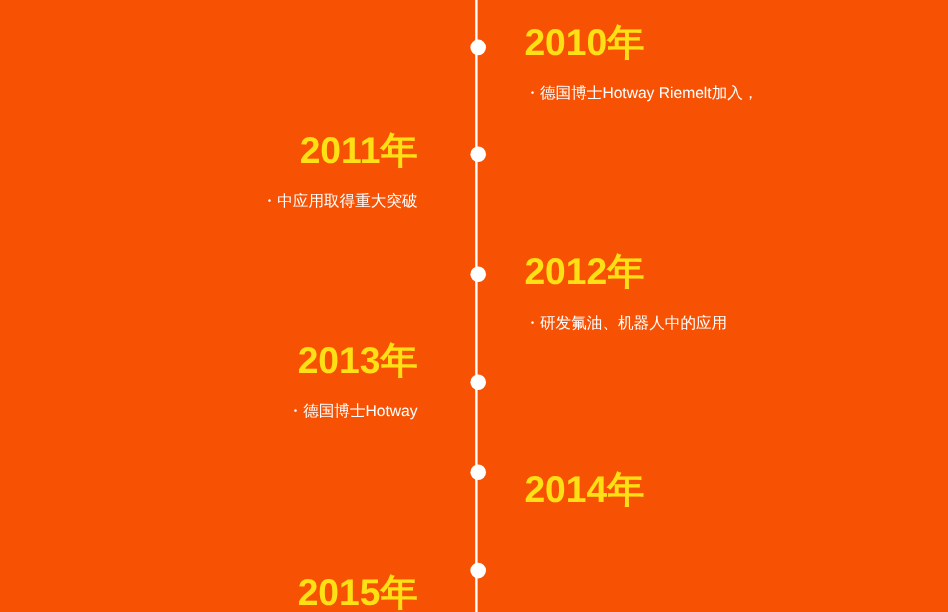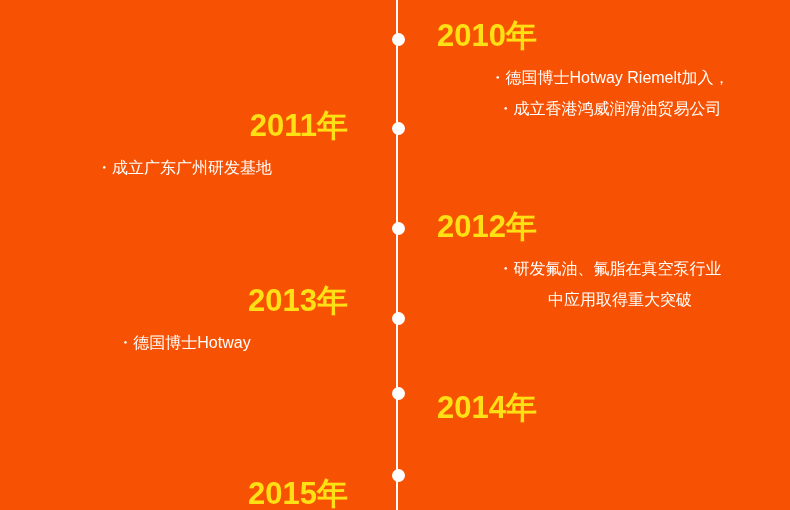--- a/index.html
+++ b/index.html
@@ -65,24 +65,23 @@
     white-space: nowrap;
   }
 
   .bullets {
     margin: 0;
     padding: 0;
     list-style: none;
   }
   .bullet {
     color: #ffffff;
-    font-size: 16px;
+    font-size: 13px;
     line-height: 31px;
     white-space: nowrap;
-    text-align: center;
   }
   .bullet .cont {
     display: block;
     padding-left: 21px;
   }
 
   
   .e-2010 { top: 18px; }
   .e-2010 .bullets { margin-top: 8px; }
 
@@ -113,41 +112,37 @@
   <div class="axis-dot" style="top:318px;"></div>
   <div class="axis-dot" style="top:393px;"></div>
   <div class="axis-dot" style="top:475px;"></div>
 
   <div class="entry right e-2010">
     <div class="year">2010年</div>
     <ul class="bullets">
       <li class="bullet">
         <span>・德国博士Hotway Riemelt加入，</span>
       </li>
-      <li class="bullet">
-        <span>・成立香港鸿威润滑油贸易公司</span>
-      </li>
     </ul>
   </div>
 
   <div class="entry left e-2011">
     <div class="year">2011年</div>
     <ul class="bullets">
       <li class="bullet">
-        <span>・成立广东广州研发基地</span>
+        <span>・中应用取得重大突破</span>
       </li>
     </ul>
   </div>
 
   <div class="entry right e-2012">
     <div class="year">2012年</div>
     <ul class="bullets">
       <li class="bullet">
-        <span>・研发氟油、氟脂在真空泵行业</span>
-        <span class="cont">中应用取得重大突破</span>
+        <span>・研发氟油、机器人中的应用</span>
       </li>
     </ul>
   </div>
 
   <div class="entry left e-2013">
     <div class="year">2013年</div>
     <ul class="bullets">
       <li class="bullet">
         <span>・德国博士Hotway</span>
       </li>

